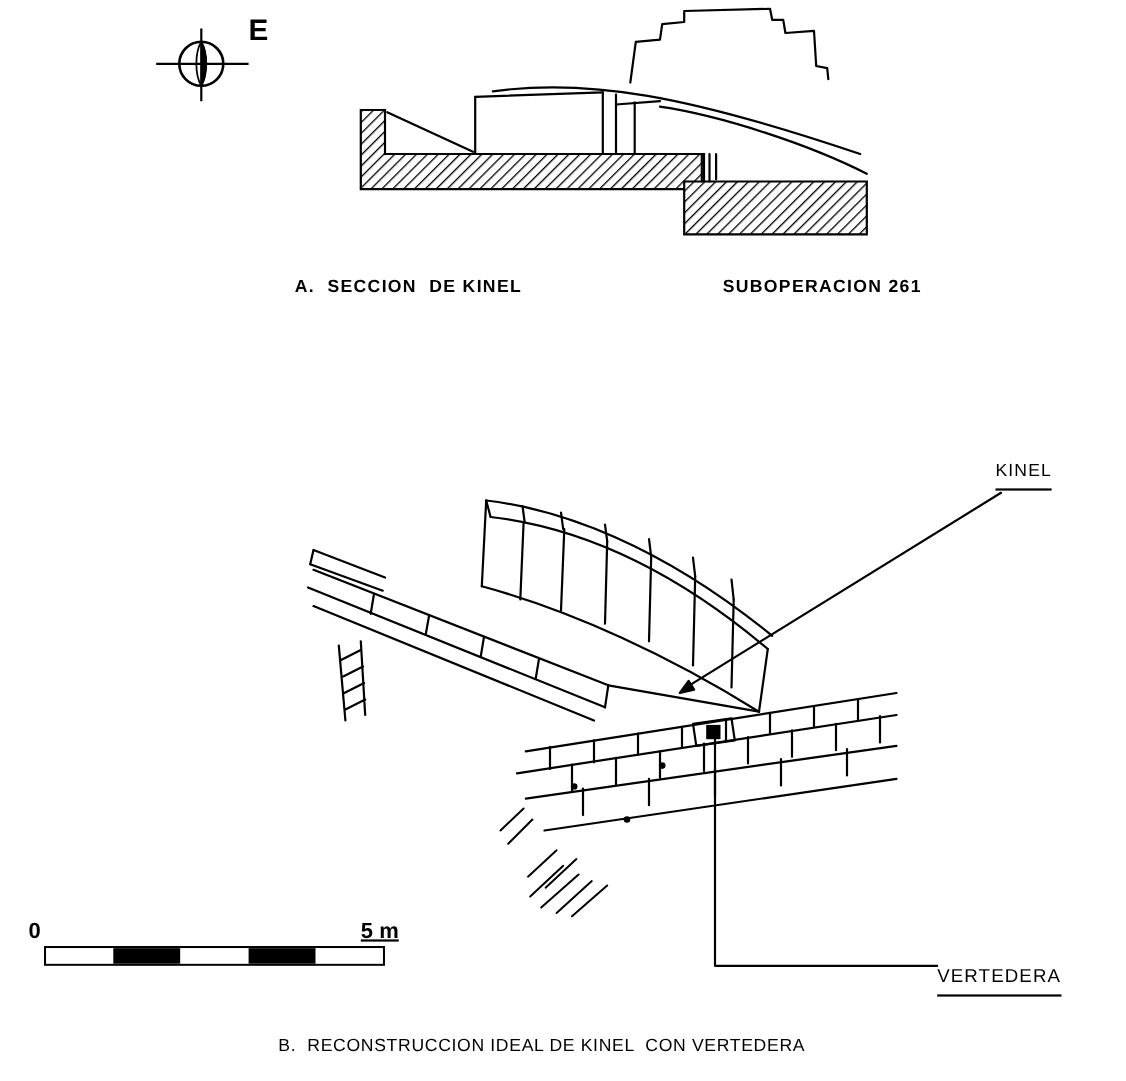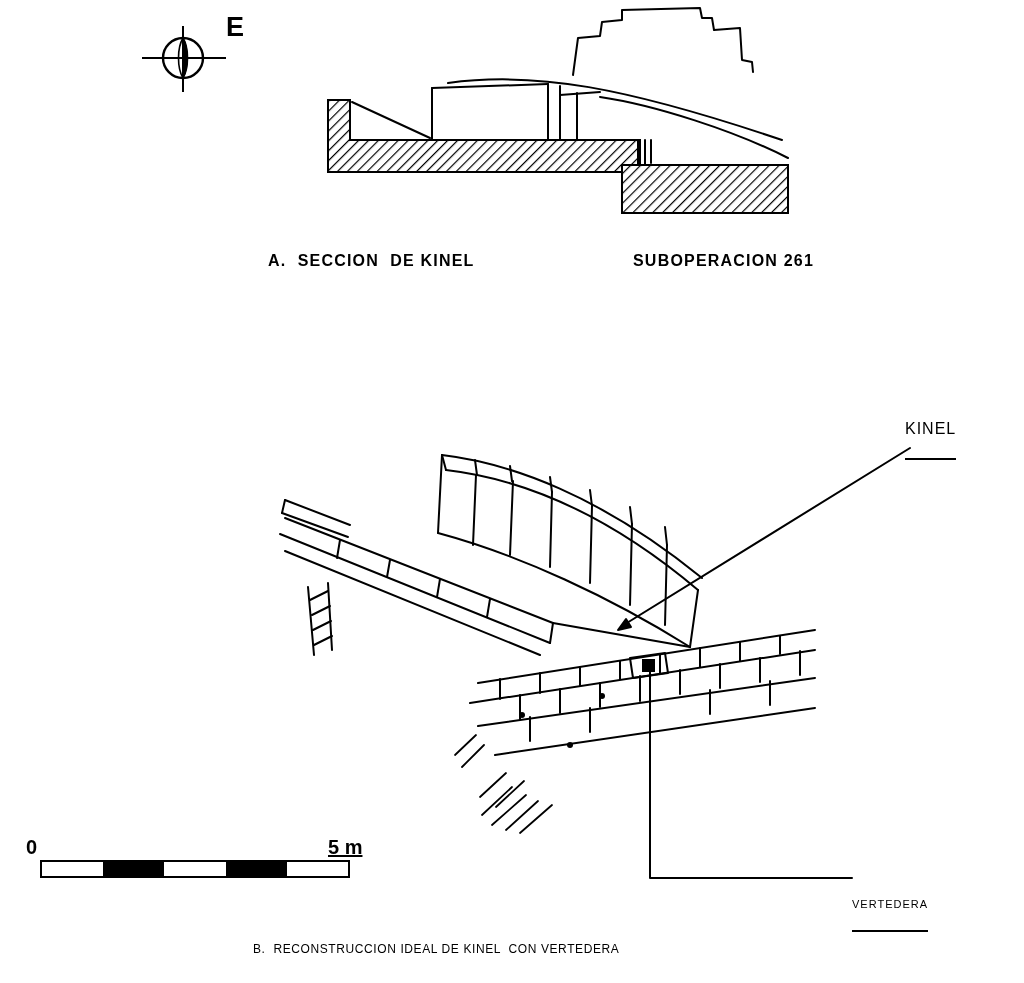--- a/index.html
+++ b/index.html
@@ -1,23 +1,23 @@
 <!DOCTYPE html>
 <html><head>
 <meta charset="utf-8">
 <style>
   html,body{margin:0;padding:0;background:#ffffff;}
   #stage{position:relative;width:1024px;height:983px;background:#ffffff;overflow:hidden;
          font-family:"Liberation Sans", sans-serif;color:#000;}
   .abs{position:absolute;}
   .label{position:absolute;color:#000;white-space:pre;}
   .caption{font-size:16px;letter-spacing:1.2px;font-weight:700;}
-  .capB{font-size:12px;letter-spacing:0.6px;font-weight:400;}
+  .capB{font-size:16px;letter-spacing:0.6px;font-weight:400;}
   .dirE{font-size:27px;font-weight:700;}
-  .fig-label{font-size:16px;letter-spacing:1px;border-bottom:2px solid #000;padding-bottom:20px;}
+  .fig-label{font-size:16px;letter-spacing:1px;border-bottom:2px solid #000;padding-bottom:6px;}
   .scale-num{font-size:20px;font-weight:700;}
   .scalebar{position:absolute;left:40px;top:860px;width:306px;height:14px;border:2px solid #000;display:flex;}
   .scalebar .seg{flex:1;}
   svg{display:block;}
 </style>
 </head>
 <body>
 
 <div id="stage">
 
@@ -56,21 +56,21 @@
 
       <path d="M323,135 L323,160"></path>
       <path d="M330,135 L330,160"></path>
       <path d="M336,135 L336,158"></path>
 
       <path d="M258,70 L263,33 L285,31 L287,17 L307,15 L307,5 L385,3 L387,13 L397,13 L399,25 L425,23 L427,55 L437,57 L438,67"></path>
     </g>
   </svg>
 
   <div class="label caption" style="left:268px;top:252px;">A.  SECCION  DE KINEL</div>
-  <div class="label caption" style="left:633px;top:252px;">SUBOPERACION 261</div>
+  <div class="label caption" style="left:657px;top:252px;">SUBOPERACION 261</div>
 
   <svg class="abs" style="left:270px;top:415px;" width="700" height="475" viewBox="0 0 700 475">
     <g stroke="#000" stroke-width="2" fill="none" stroke-linejoin="round" stroke-linecap="round">
 
       <g>
         <path d="M172,40 C240,48 330,80 432,163"></path>
         <path d="M176,55 C245,63 332,94 428,175"></path>
         <path d="M172,40 L176,55"></path>
         <path d="M205,45 L207,60"></path>
         <path d="M240,51 L242,66"></path>
@@ -168,21 +168,21 @@
       <g>
         <path d="M640,33 L352,211"></path>
         <path d="M348,215 L356,204 L361,212 Z" fill="#000" stroke="#000"></path>
       </g>
 
       <path d="M582,463 L380,463 L380,255"></path>
     </g>
   </svg>
 
   <div class="label fig-label" style="left:905px;top:420px;">KINEL</div>
-  <div class="label fig-label" style="left:852px;top:898px;font-size:11px;">VERTEDERA</div>
+  <div class="label fig-label" style="left:852px;top:878px;font-size:17px;">VERTEDERA</div>
 
   <div class="label scale-num" style="left:26px;top:836px;">0</div>
   <div class="label scale-num" style="left:328px;top:836px;text-decoration:underline;">5 m</div>
   <div class="scalebar">
     <div class="seg" style="background:#ffffff;"></div>
     <div class="seg" style="background:#000000;"></div>
     <div class="seg" style="background:#ffffff;"></div>
     <div class="seg" style="background:#000000;"></div>
     <div class="seg" style="background:#ffffff;"></div>
   </div>

